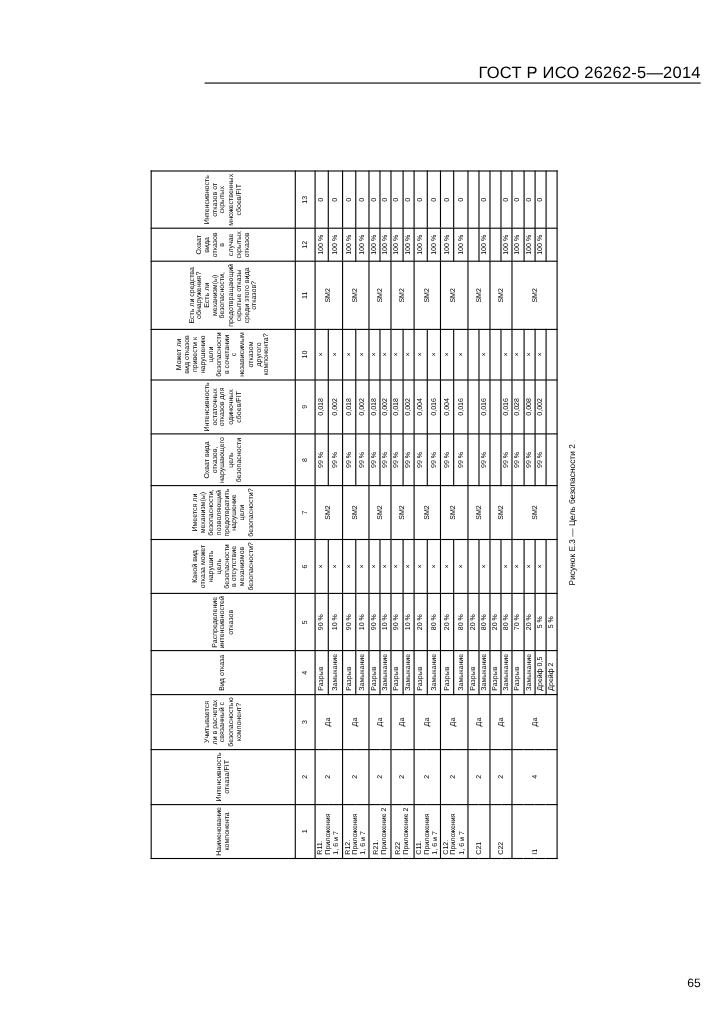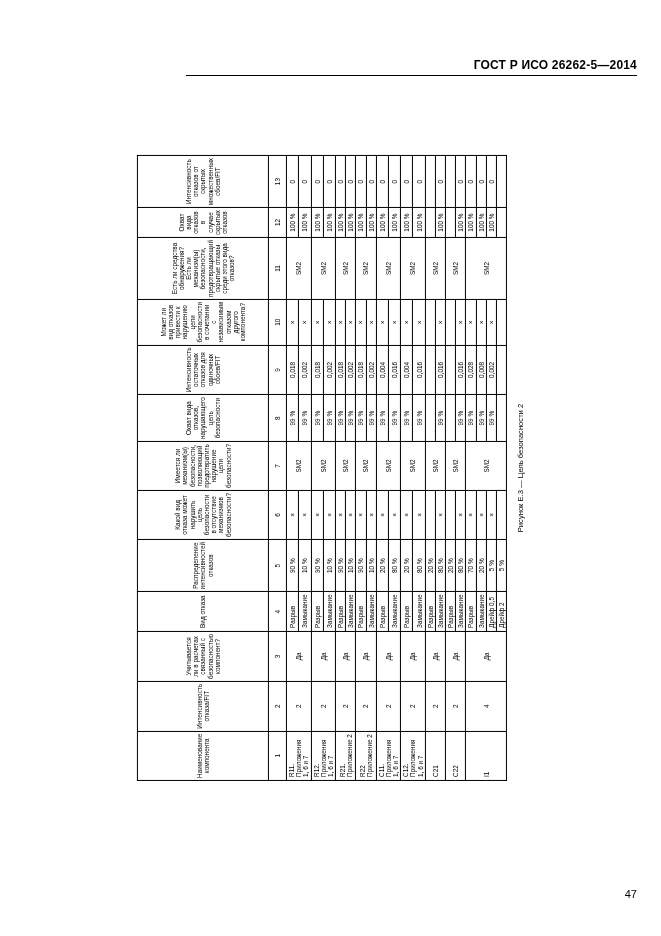--- a/index.html
+++ b/index.html
@@ -6,21 +6,21 @@
   body{
     width:661px;height:936px;background:#fff;
     font-family:"Liberation Sans","DejaVu Sans",sans-serif;
     color:#000;position:relative;overflow:hidden;
   }
   .page{position:absolute;inset:0;}
 
   
   .header{
     position:absolute;left:0;right:24px;top:58px;
-    text-align:right;font-size:12px;font-weight:bold;letter-spacing:.2px;
+    text-align:right;font-size:15px;font-weight:normal;letter-spacing:.2px;
   }
   .header .rule{
     position:absolute;left:186px;right:0;top:17px;height:1px;background:#000;
   }
 
   
   .folio{
     position:absolute;right:24px;bottom:36px;font-size:11px;
   }
 
@@ -381,15 +381,15 @@
               <td></td>
               <td></td>
               <td></td>
             </tr>
           </tbody>
       </table>
       <div class="cap">Рисунок Е.3 — Цель безопасности 2</div>
     </div>
   </div>
 
-  <div class="folio">47</div>
+  <div class="folio">65</div>
 
 </div>
 
 </body></html>

